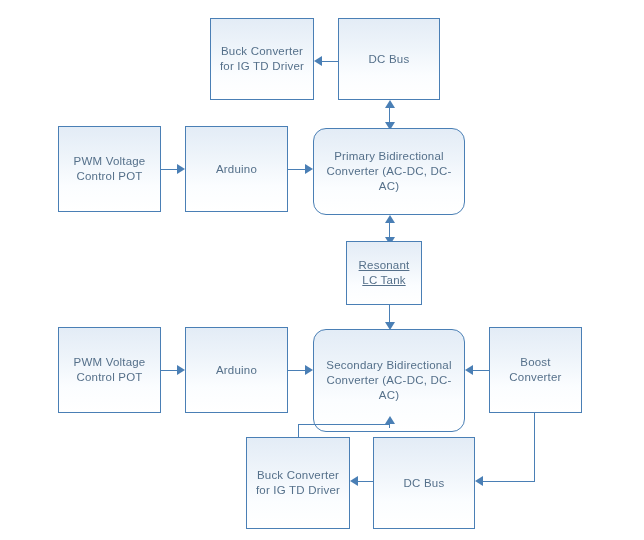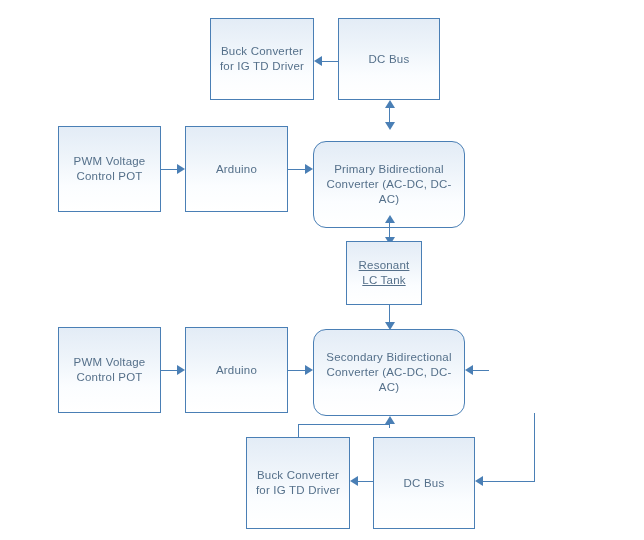--- a/index.html
+++ b/index.html
@@ -94,21 +94,21 @@
 
   <div class="block" style="left:58px; top:126px; width:103px; height:86px;">
     <span class="txt">PWM Voltage
 Control POT</span>
   </div>
 
   <div class="block" style="left:185px; top:126px; width:103px; height:86px;">
     <span class="txt">Arduino</span>
   </div>
 
-  <div class="block rounded" style="left:313px; top:141px; width:152px; height:87px;">
+  <div class="block rounded" style="left:313px; top:128px; width:152px; height:87px;">
     <span class="txt">Primary Bidirectional
 Converter (AC-DC, DC-AC)</span>
   </div>
 
   <div class="conn">
     <div class="hline" style="left:161px; top:169px; width:16px;"></div>
     <div class="arrow right" style="left:177px; top:164px;"></div>
   </div>
 
   <div class="conn">
@@ -134,25 +134,29 @@
 
   <div class="block" style="left:58px; top:327px; width:103px; height:86px;">
     <span class="txt">PWM Voltage
 Control POT</span>
   </div>
 
   <div class="block" style="left:185px; top:327px; width:103px; height:86px;">
     <span class="txt">Arduino</span>
   </div>
 
-  <div class="block rounded" style="left:313px; top:329px; width:152px; height:87px;">
+  <div class="block rounded" style="left:313px; top:329px; width:152px; height:103px;">
     <span class="txt">Secondary Bidirectional
 Converter (AC-DC, DC-AC)</span>
   </div>
 
+  <div class="block" style="left:489px; top:327px; width:93px; height:86px;">
+    <span class="txt">Boost
+Converter</span>
+  </div>
 
   <div class="conn">
     <div class="hline" style="left:161px; top:370px; width:16px;"></div>
     <div class="arrow right" style="left:177px; top:365px;"></div>
   </div>
 
   <div class="conn">
     <div class="hline" style="left:288px; top:370px; width:17px;"></div>
     <div class="arrow right" style="left:305px; top:365px;"></div>
   </div>

